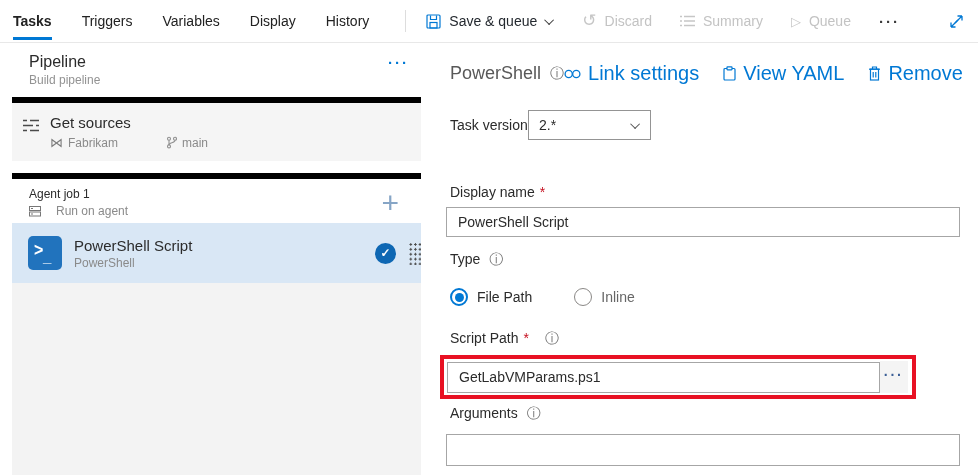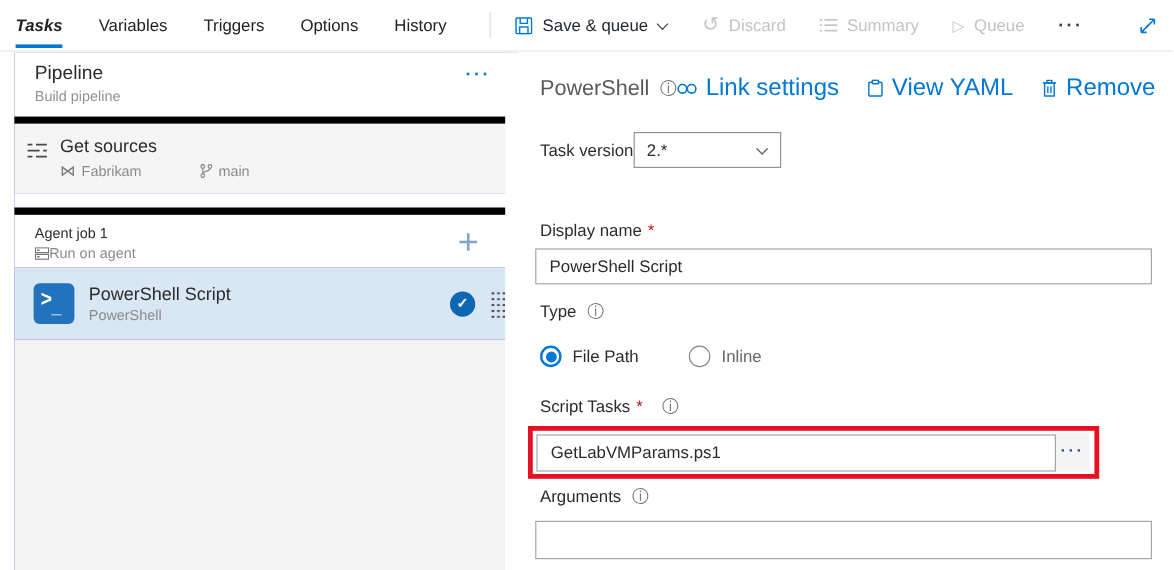--- a/index.html
+++ b/index.html
@@ -13,21 +13,21 @@
   
   .topnav {
     position:absolute; top:0; left:0; right:0; height:43px;
     border-bottom:1px solid #e8e8e8;
     display:flex; align-items:stretch; padding-left:13px; background:#fff;
   }
   .tab {
     display:flex; align-items:center; margin-right:30px;
     font-size:14px; color:#222; cursor:pointer; position:relative;
   }
-  .tab.active { font-weight:bold;font-style:italic; }
+  .tab.active { font-weight:bold; }
   .tab.active::after {
     content:""; position:absolute; left:0; right:0; bottom:2px;
     height:3px; background:#0078d4;
   }
   .nav-sep { width:1px; background:#ddd; margin:10px 20px 10px 6px; }
   .nav-btn {
     display:flex; align-items:center; gap:8px; margin-right:28px;
     font-size:14px; color:#24292f; cursor:pointer; white-space:nowrap;
   }
   .nav-btn.disabled { color:#c3c3c3; cursor:default; }
@@ -55,21 +55,21 @@
   .gs-title { font-size:15px; color:#2b2b2b; }
   .gs-meta { display:flex; gap:8px; margin-top:4px; align-items:center; font-size:12px; color:#8a8a8a; }
   .gs-repo, .gs-branch { display:flex; align-items:center; gap:5px; }
   .gs-branch { margin-left:40px; }
   .bowtie { font-size:13px; color:#7a7a7a; }
 
   .white-gap { height:12px; background:#fff; }
 
   .agent-header { background:#fff; height:50px; padding:8px 16px 0 17px; position:relative; }
   .agent-title { font-size:12px; color:#2b2b2b; }
-  .agent-sub { display:flex; align-items:center; gap:0; font-size:12px; color:#8a8a8a; margin-top:3px; }
+  .agent-sub { display:flex; align-items:center; gap:15px; font-size:12px; color:#8a8a8a; margin-top:3px; }
   .add-btn {
     position:absolute; right:32px; top:10px; font-size:30px; font-weight:200;
     color:#86a5c6; cursor:pointer; line-height:28px;
   }
 
   .task-row {
     background:#d9e7f5; height:60px; display:flex; align-items:center;
     padding:0 10px 0 16px; cursor:pointer;
   }
   .ps-icon {
@@ -160,27 +160,27 @@
   svg { display:block; }
 </style>
 </head>
 <body>
 
 <div class="topnav">
   <div class="tab active">
       <span>Tasks</span>
     </div>
   <div class="tab">
+      <span>Triggers</span>
+    </div>
+  <div class="tab">
       <span>Variables</span>
     </div>
   <div class="tab">
-      <span>Triggers</span>
-    </div>
-  <div class="tab">
-      <span>Options</span>
+      <span>Display</span>
     </div>
   <div class="tab">
       <span>History</span>
     </div>
 
   <div class="nav-sep"></div>
 
   <div class="nav-btn">
     <span>
       <svg width="15" height="15" viewBox="0 0 15 15" fill="none" stroke="#0078d4" stroke-width="1.2">
@@ -361,21 +361,21 @@
       <span class="radio-circle"></span>
       <span class="radio-label">File Path</span>
     </div>
     <div class="radio unselected">
       <span class="radio-circle"></span>
       <span class="radio-label">Inline</span>
     </div>
   </div>
 
   <div class="field-label lbl-script">
-    <span>Script Tasks</span>
+    <span>Script Path</span>
     <span class="req">*</span>
     <span class="info" style="margin-left:16px;">ⓘ</span>
   </div>
   <div class="red-box">
     <input class="text-input" type="text" value="GetLabVMParams.ps1" style="">
     <div class="browse-btn">···</div>
   </div>
 
   <div class="field-label lbl-args">
     <span>Arguments</span>

